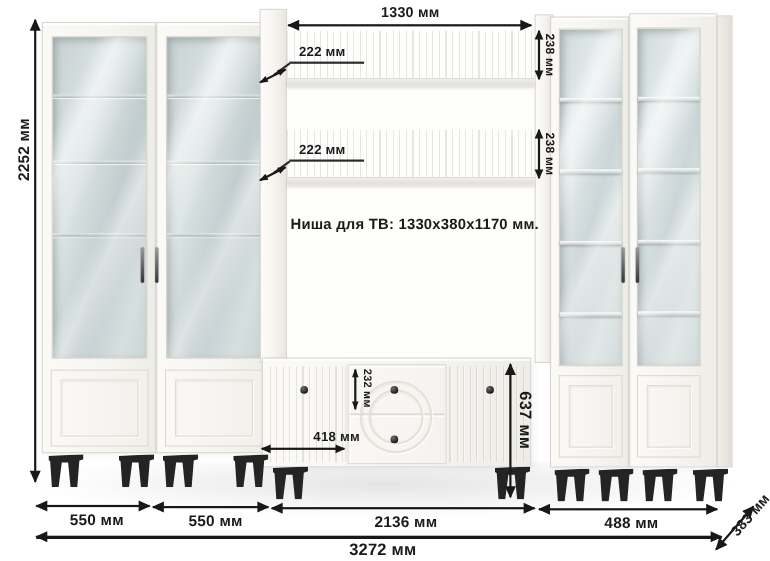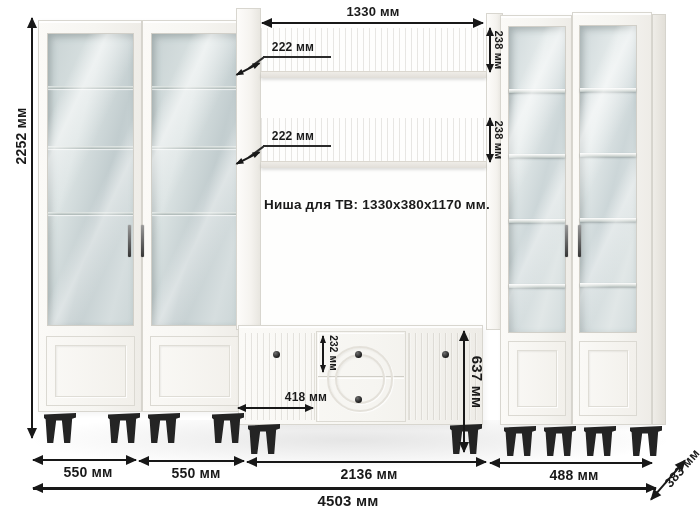--- a/index.html
+++ b/index.html
@@ -182,18 +182,18 @@
   <div class="dh" style="left:139px;top:460px;width:105px;"></div>
   <div class="lbl" style="left:196px;top:473px;font-size:14px;">550 мм</div>
 
   <div class="dh" style="left:247px;top:461px;width:239px;"></div>
   <div class="lbl" style="left:369px;top:474px;font-size:14px;">2136 мм</div>
 
   <div class="dh" style="left:490px;top:462px;width:162px;"></div>
   <div class="lbl" style="left:574px;top:475px;font-size:14px;">488 мм</div>
 
   <div class="dh" style="left:33px;top:487px;width:623px;height:3px;"></div>
-  <div class="lbl" style="left:348px;top:500px;font-size:15px;">4503 мм</div>
+  <div class="lbl" style="left:348px;top:500px;font-size:15px;">3272 мм</div>
 
   <div class="dh" style="left:642px;top:479px;width:52px;transform:rotate(-49deg);"></div>
   <div class="lbl" style="left:682px;top:468px;font-size:13px;transform:translate(-50%,-50%) rotate(-49deg);">383 мм</div>
 
 </div>
 
 </body></html>

